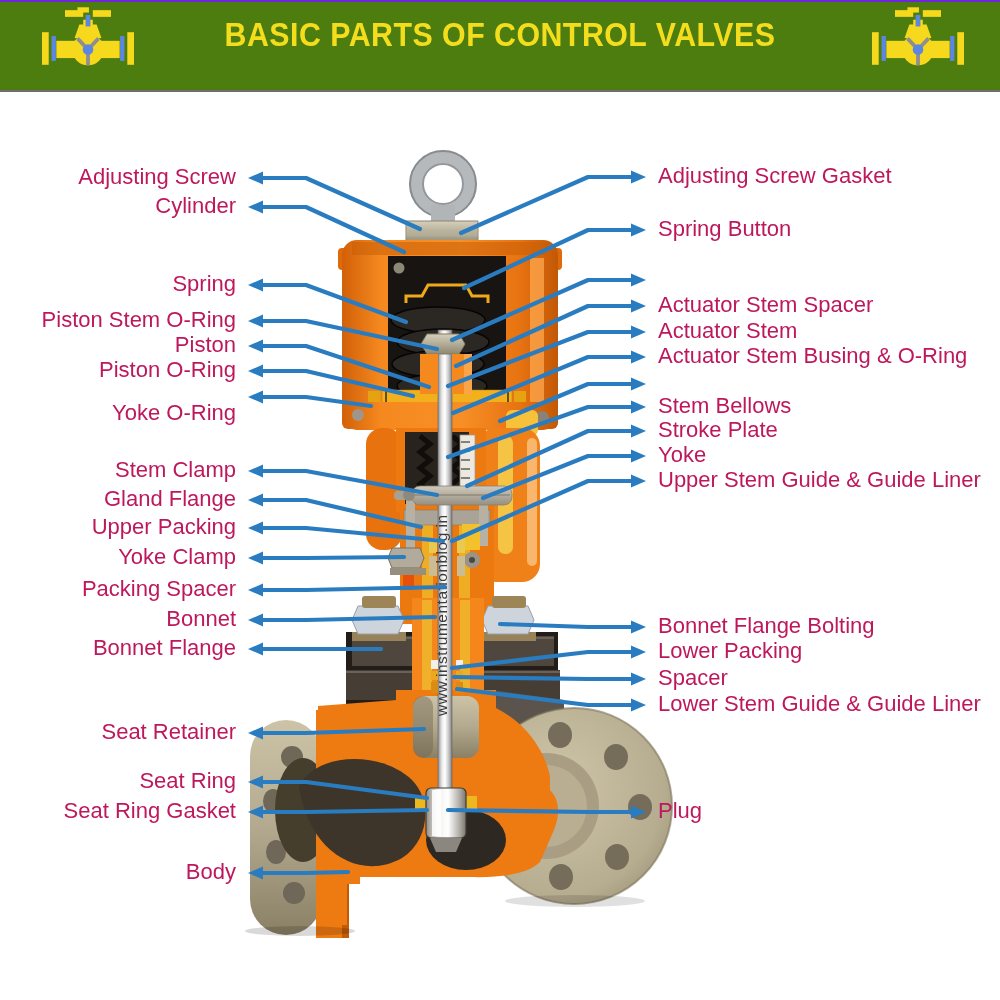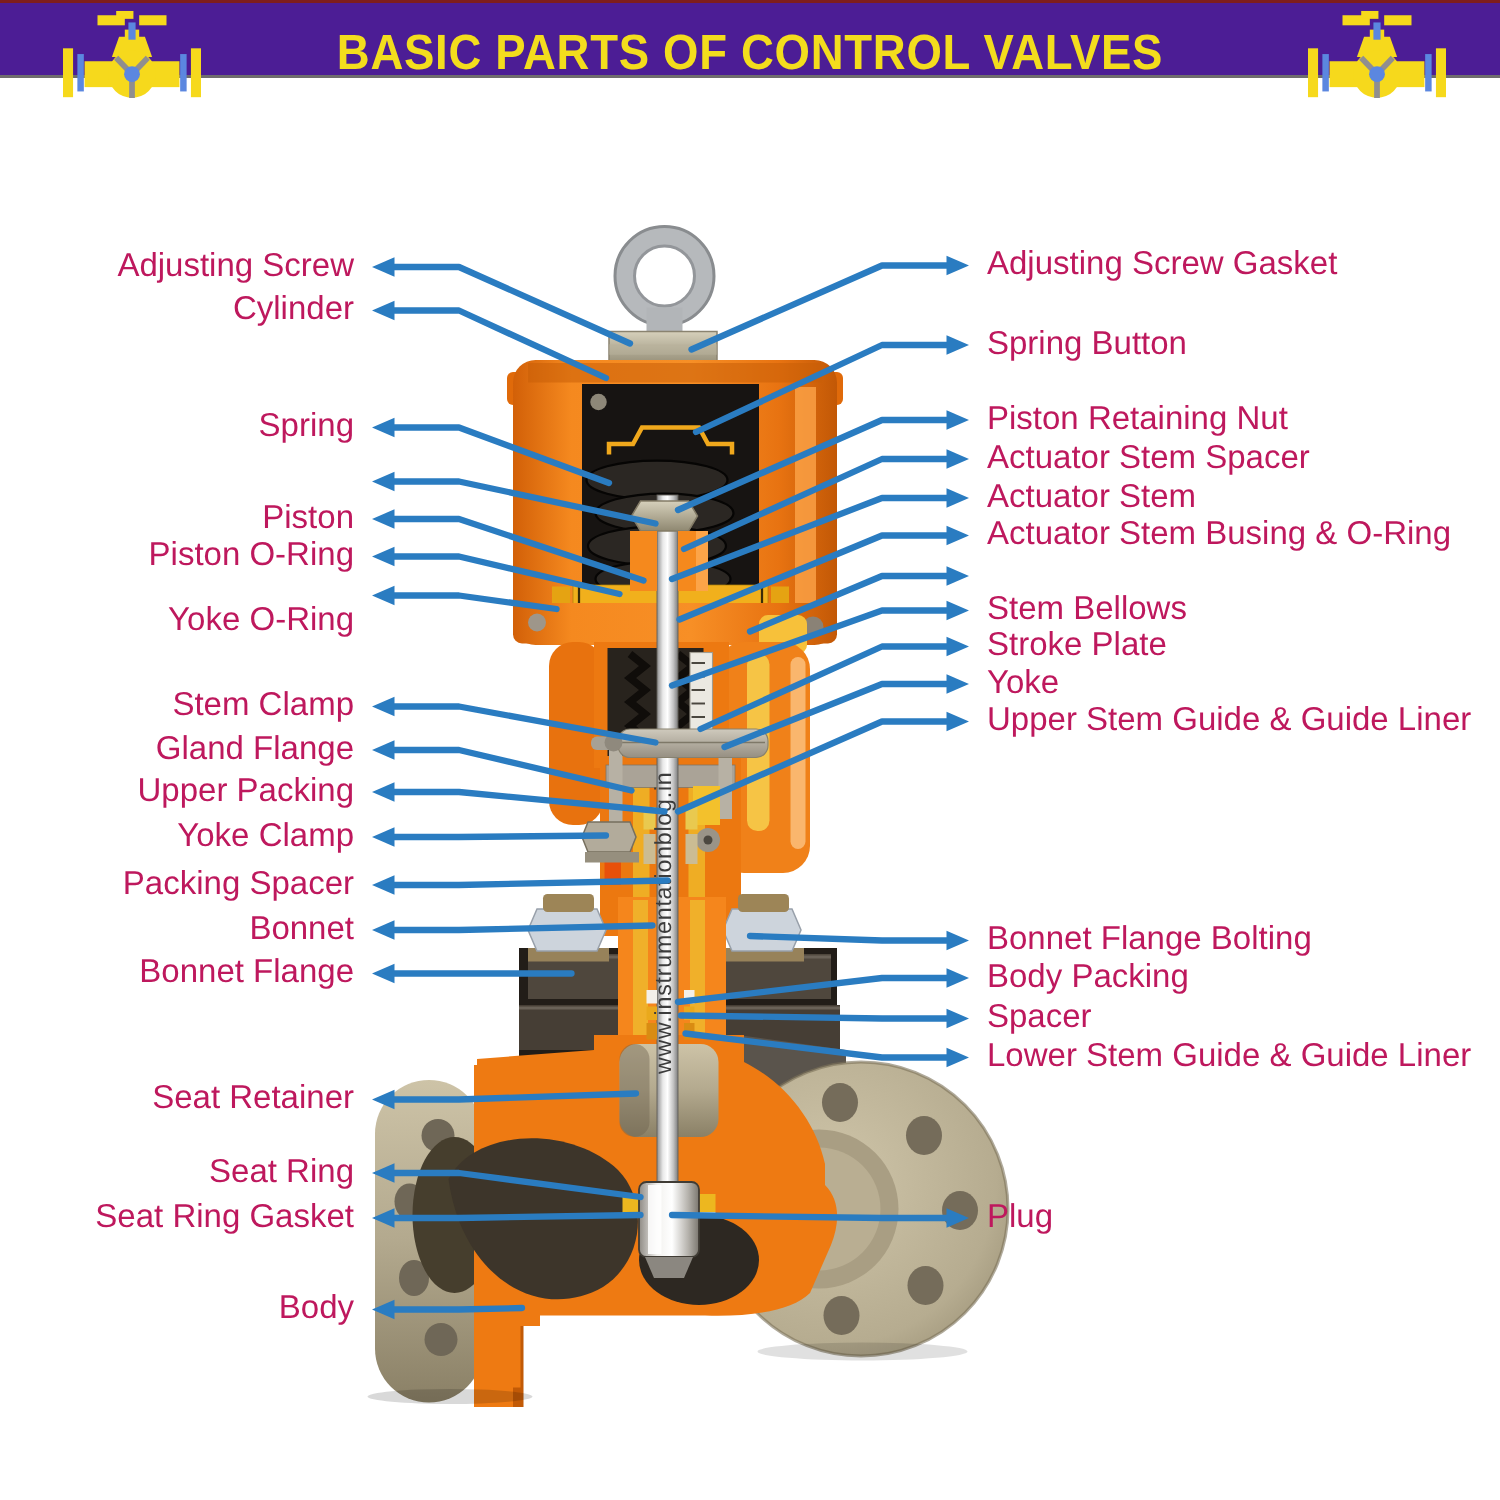--- a/index.html
+++ b/index.html
@@ -1,19 +1,19 @@
 <!DOCTYPE html>
 <html><head>
 <meta charset="utf-8">
 <style>
   html,body{margin:0;padding:0;background:#ffffff;}
   #app{position:relative;width:1000px;height:1000px;background:#ffffff;overflow:hidden;
        font-family:"Liberation Sans",sans-serif;}
-  .header{position:absolute;left:0;top:0;width:1000px;height:52px;background:#4c1d95;
-          border-top:2px solid #7f1d1d;border-bottom:2px solid #6f6d6e;box-sizing:border-box;}
+  .header{position:absolute;left:0;top:0;width:1000px;height:92px;background:#4d7c0f;
+          border-top:2px solid #6d28d9;border-bottom:2px solid #6f6d6e;box-sizing:border-box;}
   .title{position:absolute;left:0;right:0;top:14px;text-align:center;color:#f3dd1d;
          font-size:33px;font-weight:bold;letter-spacing:.5px;transform:scaleX(.92);
          white-space:nowrap;}
   .hicon{position:absolute;top:5px;width:92px;height:60px;}
   .hicon.left{left:42px;}
   .hicon.right{right:36px;}
   #stage,#leaders{position:absolute;left:0;top:0;width:1000px;height:1000px;}
   #labels{position:absolute;left:0;top:0;width:1000px;height:1000px;pointer-events:none;}
   .part-label{position:absolute;white-space:nowrap;color:#be185d;font-size:22px;
               transform:translateY(-54%);line-height:1.1;}
@@ -371,43 +371,43 @@
       <polyline points="457,689 588,705 633,705" class="leader"></polyline>
       <polygon points="646,705 631,698.5 631,711.5" class="leader-head"></polygon>
       <polyline points="448,810 588,812 633,812" class="leader"></polyline>
       <polygon points="646,812 631,805.5 631,818.5" class="leader-head"></polygon>
     </svg>
 
   <div id="labels">
       <div class="part-label left" style="top: 178px; right: 764px;">Adjusting Screw</div>
       <div class="part-label left" style="top: 207px; right: 764px;">Cylinder</div>
       <div class="part-label left" style="top: 285px; right: 764px;">Spring</div>
+      <div class="part-label left" style="top: 321px; right: 764px;">Piston Stem O-Ring</div>
       <div class="part-label left" style="top: 346px; right: 764px;">Piston</div>
       <div class="part-label left" style="top: 371px; right: 764px;">Piston O-Ring</div>
       <div class="part-label left" style="top: 414px; right: 764px;">Yoke O-Ring</div>
       <div class="part-label left" style="top: 471px; right: 764px;">Stem Clamp</div>
       <div class="part-label left" style="top: 500px; right: 764px;">Gland Flange</div>
       <div class="part-label left" style="top: 528px; right: 764px;">Upper Packing</div>
       <div class="part-label left" style="top: 558px; right: 764px;">Yoke Clamp</div>
       <div class="part-label left" style="top: 590px; right: 764px;">Packing Spacer</div>
       <div class="part-label left" style="top: 620px; right: 764px;">Bonnet</div>
       <div class="part-label left" style="top: 649px; right: 764px;">Bonnet Flange</div>
       <div class="part-label left" style="top: 733px; right: 764px;">Seat Retainer</div>
       <div class="part-label left" style="top: 782px; right: 764px;">Seat Ring</div>
       <div class="part-label left" style="top: 812px; right: 764px;">Seat Ring Gasket</div>
       <div class="part-label left" style="top: 873px; right: 764px;">Body</div>
       <div class="part-label right" style="top: 177px; left: 658px;">Adjusting Screw Gasket</div>
       <div class="part-label right" style="top: 230px; left: 658px;">Spring Button</div>
-      <div class="part-label right" style="top: 280px; left: 658px;">Piston Retaining Nut</div>
       <div class="part-label right" style="top: 306px; left: 658px;">Actuator Stem Spacer</div>
       <div class="part-label right" style="top: 332px; left: 658px;">Actuator Stem</div>
       <div class="part-label right" style="top: 357px; left: 658px;">Actuator Stem Busing &amp; O-Ring</div>
       <div class="part-label right" style="top: 407px; left: 658px;">Stem Bellows</div>
       <div class="part-label right" style="top: 431px; left: 658px;">Stroke Plate</div>
       <div class="part-label right" style="top: 456px; left: 658px;">Yoke</div>
       <div class="part-label right" style="top: 481px; left: 658px;">Upper Stem Guide &amp; Guide Liner</div>
       <div class="part-label right" style="top: 627px; left: 658px;">Bonnet Flange Bolting</div>
-      <div class="part-label right" style="top: 652px; left: 658px;">Body Packing</div>
+      <div class="part-label right" style="top: 652px; left: 658px;">Lower Packing</div>
       <div class="part-label right" style="top: 679px; left: 658px;">Spacer</div>
       <div class="part-label right" style="top: 705px; left: 658px;">Lower Stem Guide &amp; Guide Liner</div>
       <div class="part-label right" style="top: 812px; left: 658px;">Plug</div>
     </div>
 </div>
 
 </body></html>

